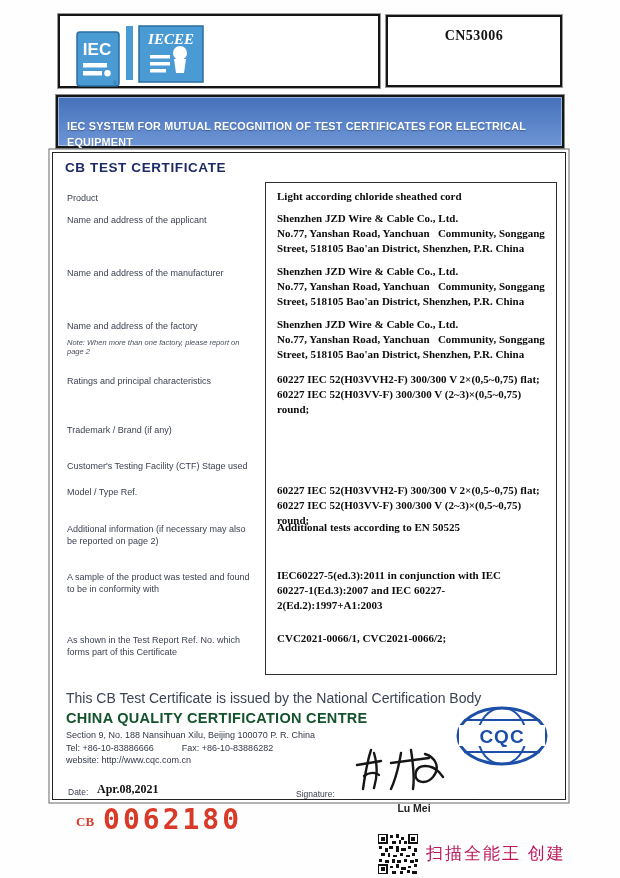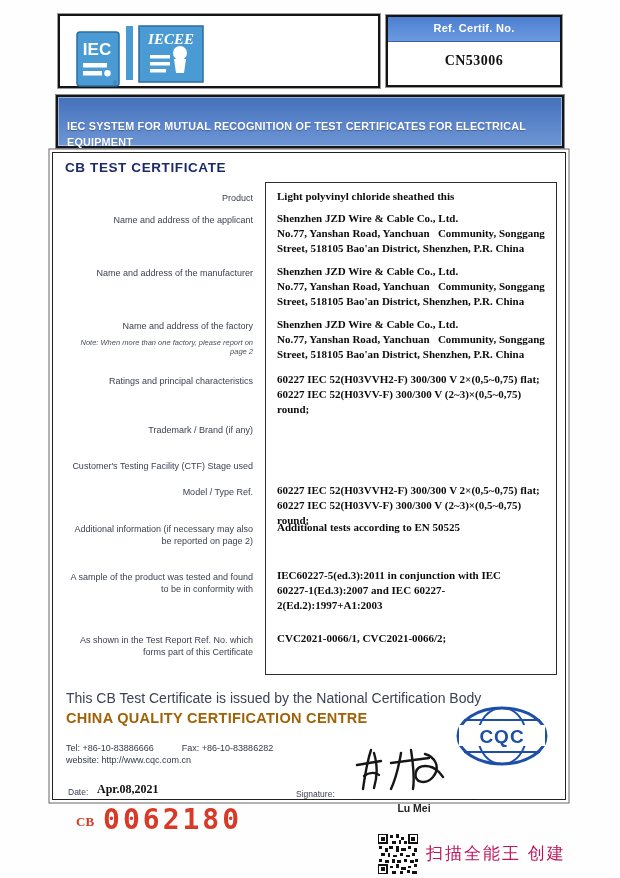--- a/index.html
+++ b/index.html
@@ -57,31 +57,31 @@
     font-size:13.5px; font-weight:bold; letter-spacing:.6px; color:#1c2a66;
   }
   .rows { position:absolute; left:10px; top:33px; width:494px; }
   .value-outline {
     position:absolute; left:202px; top:-4px; width:292px; height:493px;
     border:1.5px solid #2e2e2e; pointer-events:none;
   }
   .row { display:flex; width:100%; }
   .row-label {
     width:202px; padding:7px 12px 0 4px;
-    font-size:9px; line-height:1.3; color:#3d4254;text-align:right;
+    font-size:9px; line-height:1.3; color:#3d4254;
   }
   .row-note { font-size:7.5px; font-style:italic; color:#4a4f60; margin-top:5px; }
   .row-value {
     flex:1; padding:3px 10px 2px 12px;
     font-family:"Liberation Serif", serif; font-size:11px; font-weight:bold;
     color:#0c0c0c; line-height:1.38; white-space:pre-wrap;
   }
   
   .issued-line { position:absolute; left:13px; top:537px; font-size:14px; color:#3c4254; }
-  .org-name { position:absolute; left:13px; top:557px; font-size:14.5px; font-weight:bold; color:#a16207; letter-spacing:.3px; }
+  .org-name { position:absolute; left:13px; top:557px; font-size:14.5px; font-weight:bold; color:#14532d; letter-spacing:.3px; }
   .org-addr { position:absolute; left:13px; top:577px; font-size:9px; color:#33384a; }
   .org-tel-row { position:absolute; left:13px; top:590px; font-size:9px; color:#33384a; }
   .org-tel-row span { margin-right:28px; }
   .org-web { position:absolute; left:13px; top:602px; font-size:9px; color:#33384a; }
   .date-label { position:absolute; left:15px; top:634px; font-size:8.5px; color:#3d4254;text-align:right; }
   .date-value { position:absolute; left:44px; top:629px; font-family:"Liberation Serif", serif; font-size:12px; font-weight:bold; color:#111; }
   .sig-label { position:absolute; left:243px; top:636px; font-size:8.5px; color:#3d4254; }
   .sig-line { position:absolute; left:298px; top:646px; width:126px; border-bottom:1.6px solid #1d1d1d; }
   .sig-name { position:absolute; left:298px; top:649px; width:126px; text-align:center; font-size:10.5px; font-weight:bold; color:#222; }
   .sig-scribble { position:absolute; left:296px; top:592px; }
@@ -111,38 +111,37 @@
     <text x="33" y="19" text-anchor="middle" font-family="Liberation Serif, serif" font-style="italic" font-size="15" font-weight="bold" fill="#ffffff">IECEE</text>
     <circle cx="42" cy="28" r="7" fill="#ffffff"></circle>
     <path d="M36,34 L48,34 L46,48 L38,48 Z" fill="#ffffff"></path>
     <rect x="12" y="30" width="20" height="3.5" fill="#ffffff"></rect>
     <rect x="12" y="37" width="20" height="3.5" fill="#ffffff"></rect>
     <rect x="12" y="44" width="16" height="3.5" fill="#ffffff"></rect>
   </svg>
 </div>
 
 <div class="ref-box">
-  <div class="ref-band">Ref. Certif. No.</div>
   <div class="ref-value">CN53006</div>
 </div>
 
 <div class="banner">
   <div>IEC SYSTEM FOR MUTUAL RECOGNITION OF TEST CERTIFICATES FOR ELECTRICAL EQUIPMENT</div>
   <div>(IECEE) CB SCHEME</div>
 </div>
 
 <div class="main-box">
   <div class="cert-title">CB TEST CERTIFICATE</div>
 
   <div class="rows">
     <div class="value-outline"></div>
 
     <div class="row" style="height:22px">
       <div class="row-label">Product</div>
-      <div class="row-value">Light polyvinyl chloride sheathed this</div>
+      <div class="row-value">Light according chloride sheathed cord</div>
     </div>
     <div class="row" style="height:53px">
       <div class="row-label">Name and address of the applicant</div>
       <div class="row-value">Shenzhen JZD Wire &amp; Cable Co., Ltd.
 No.77, Yanshan Road, Yanchuan   Community, Songgang
 Street, 518105 Bao'an District, Shenzhen, P.R. China</div>
     </div>
     <div class="row" style="height:53px">
       <div class="row-label">Name and address of the manufacturer</div>
       <div class="row-value">Shenzhen JZD Wire &amp; Cable Co., Ltd.
@@ -186,20 +185,21 @@
 60227-1(Ed.3):2007 and IEC 60227-2(Ed.2):1997+A1:2003</div>
     </div>
     <div class="row" style="height:45px">
       <div class="row-label">As shown in the Test Report Ref. No. which forms part of this Certificate</div>
       <div class="row-value">CVC2021-0066/1, CVC2021-0066/2;</div>
     </div>
   </div>
 
   <div class="issued-line">This CB Test Certificate is issued by the National Certification Body</div>
   <div class="org-name">CHINA QUALITY CERTIFICATION CENTRE</div>
+  <div class="org-addr">Section 9, No. 188 Nansihuan Xilu, Beijing 100070 P. R. China</div>
   <div class="org-tel-row">
     <span>Tel: +86-10-83886666</span><span>Fax: +86-10-83886282</span>
   </div>
   <div class="org-web">website: http://www.cqc.com.cn</div>
 
   <div class="date-label">Date:</div>
   <div class="date-value">Apr.08,2021</div>
 
   <div class="sig-label">Signature:</div>
   <svg class="sig-scribble" width="122" height="48" viewBox="0 0 122 48">

